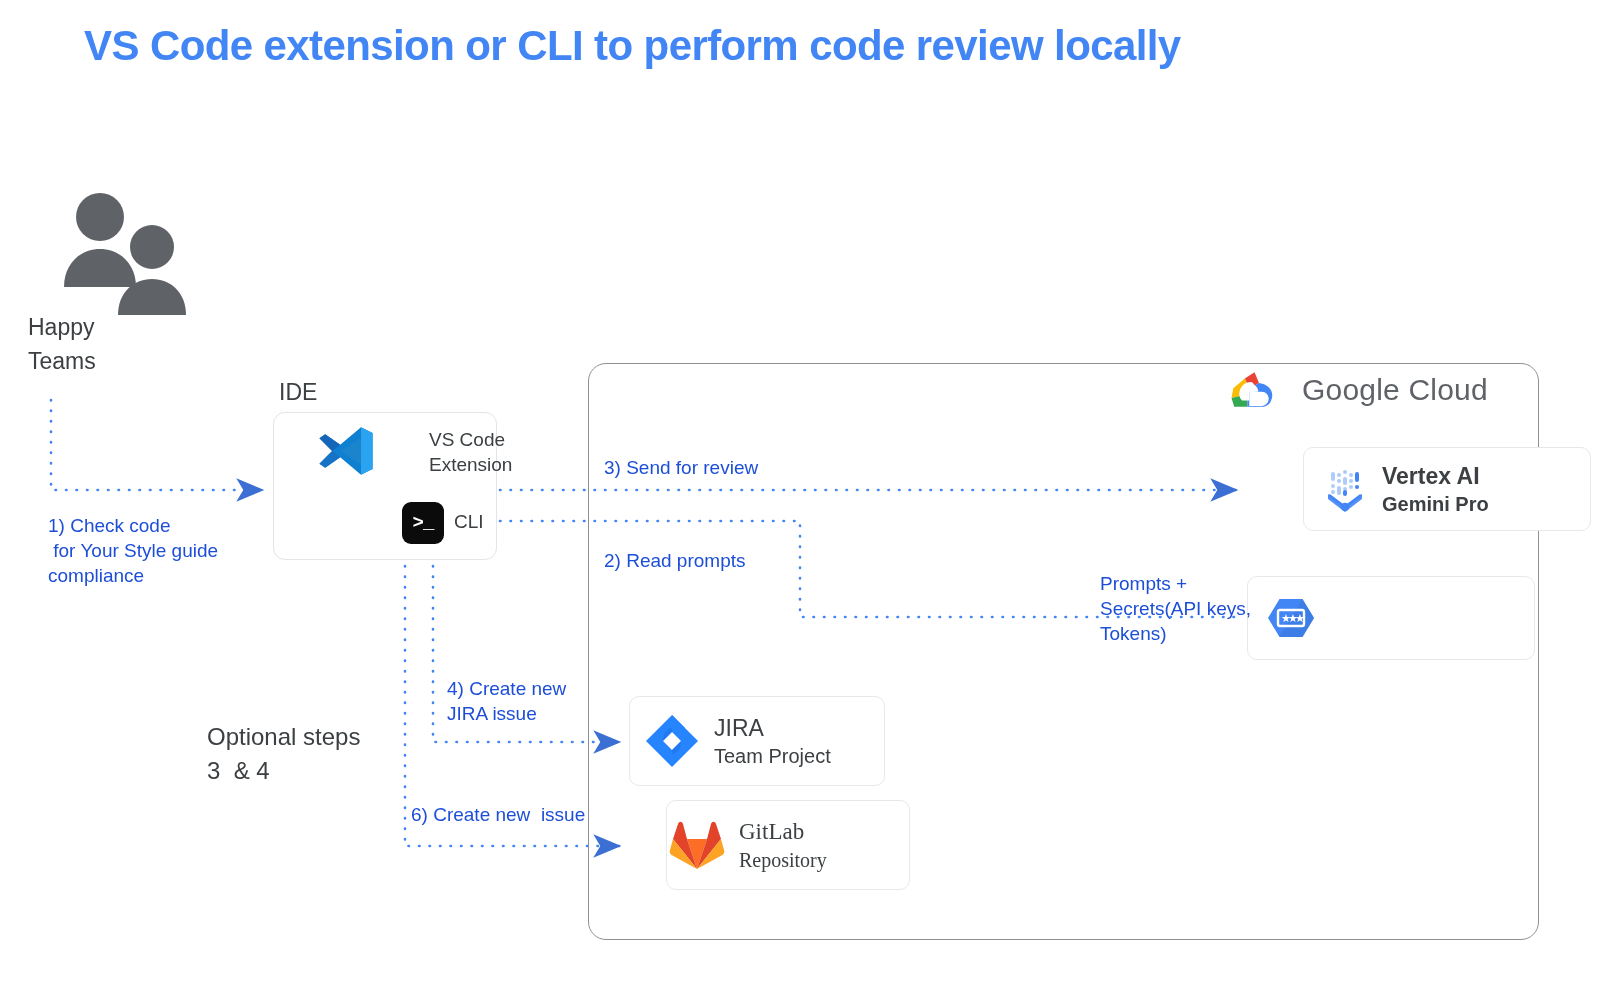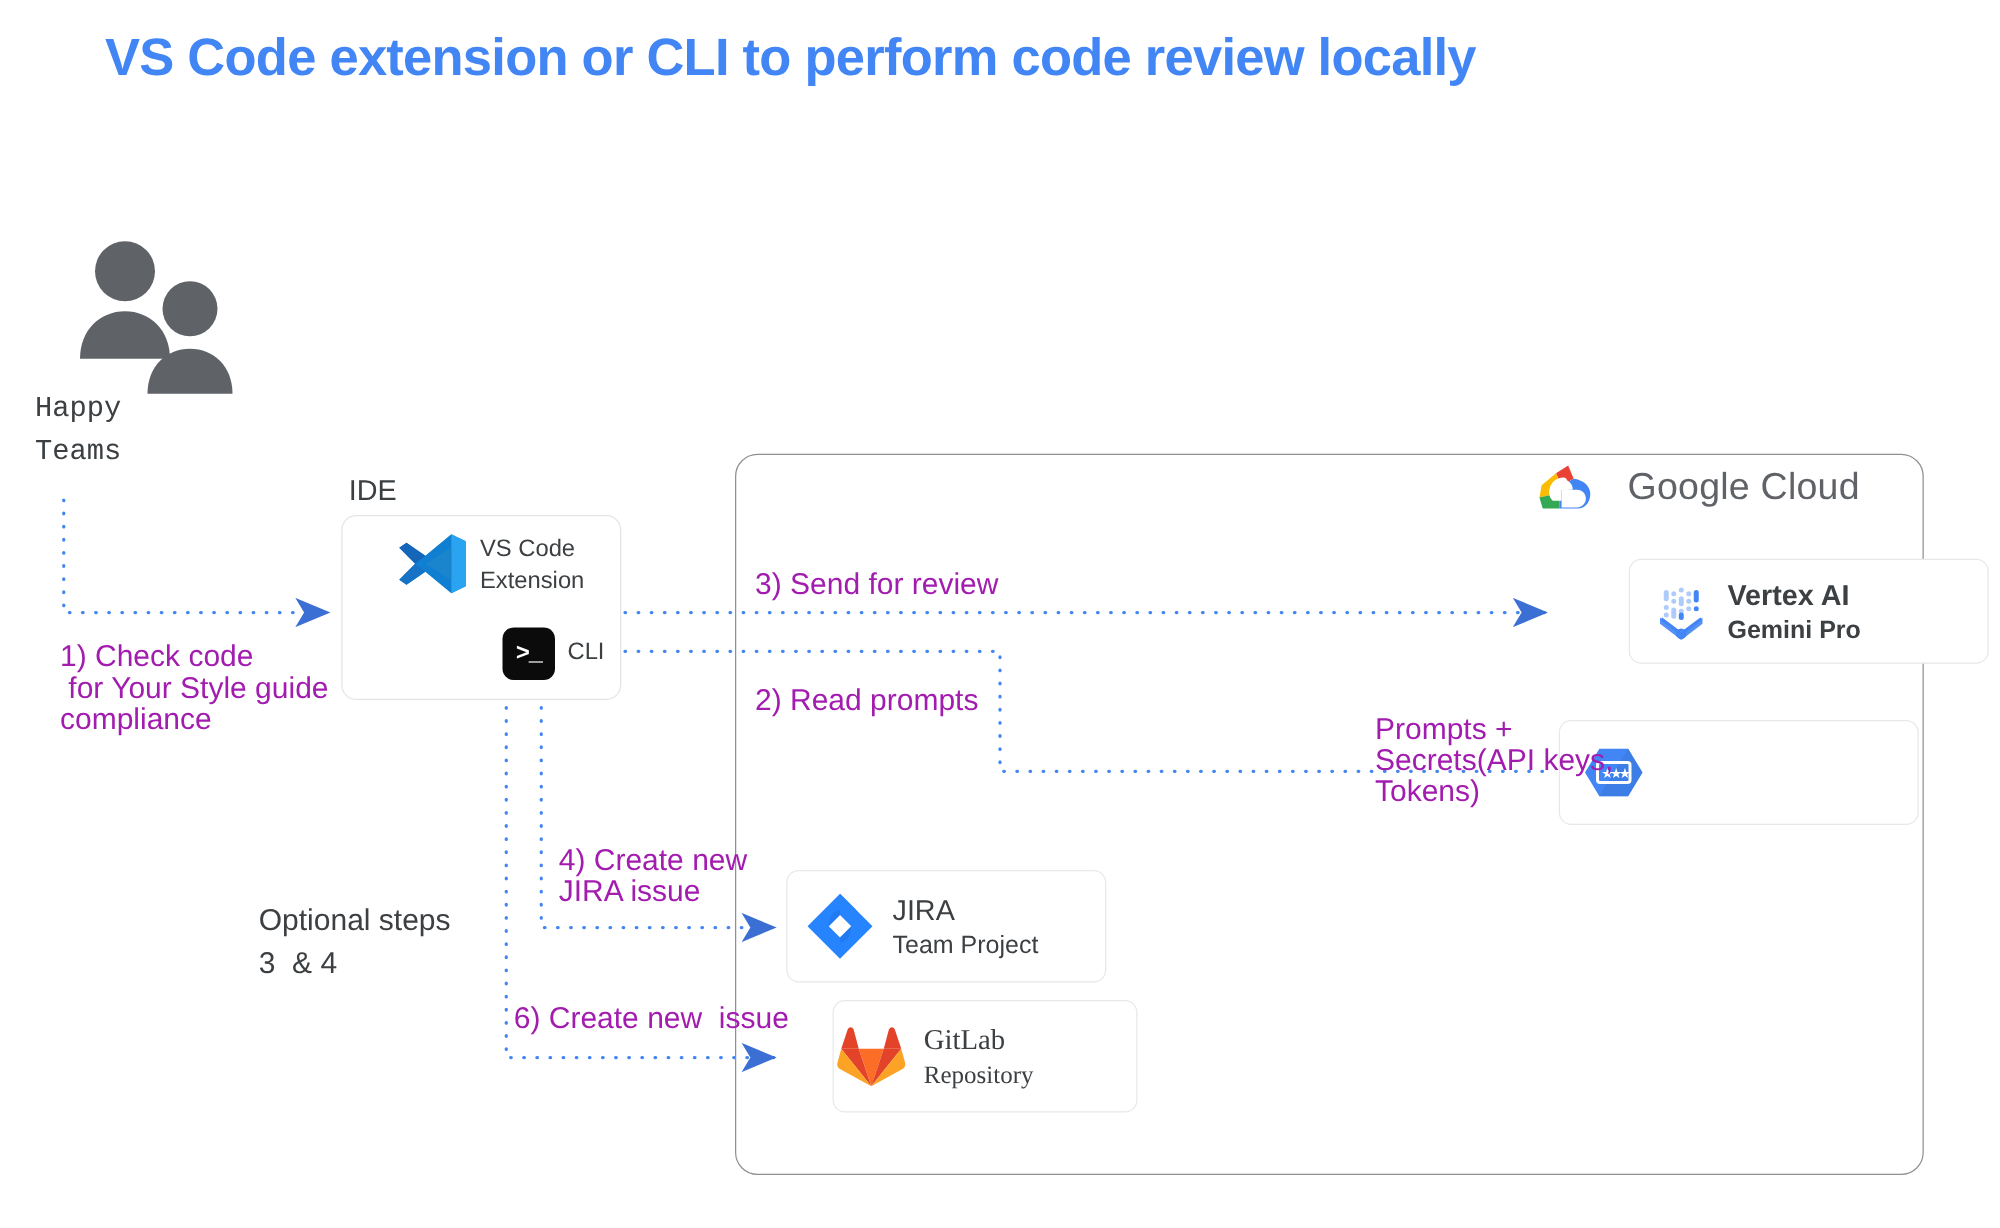--- a/index.html
+++ b/index.html
@@ -150,22 +150,22 @@
   #secret-card .card-sub { white-space: nowrap; }
 
   #jira-card { left: 629px; top: 696px; width: 240px; height: 88px; padding-left: 14px; }
   #jira-card .card-icon { width: 56px; height: 56px; margin-right: 14px; }
 
   #gitlab-card { left: 666px; top: 800px; width: 240px; height: 88px; padding-left: 2px; font-family: Liberation Serif, serif; }
   #gitlab-card .card-icon { width: 56px; height: 52px; margin-right: 14px; }
 
   
   .wire-label {
-    font-size: 24px;
-    color: #a21caf;
+    font-size: 19px;
+    color: #1d4ed8;
     line-height: 25px;
     white-space: pre;
   }
   #label-step1 { left: 48px; top: 513px; }
   #label-step3 { left: 604px; top: 455px; }
   #label-step2 { left: 604px; top: 548px; }
   #label-prompts { left: 1078px; top: 571px; margin-left: 22px; }
   #label-step4 { left: 447px; top: 676px; }
   #label-step5 { left: 411px; top: 802px; }
   #label-optional {
@@ -202,34 +202,34 @@
       <path d="M405,545 L405,846 L619,846" marker-end="url(#arrow)"></path>
     </g>
   </svg>
 
   <svg class="abs" id="happy-teams-icon" viewBox="0 0 150 125" xmlns="http://www.w3.org/2000/svg">
     <circle cx="40" cy="25" r="24" fill="#5f6368"></circle>
     <path d="M4,95 C4,72 20,57 40,57 C60,57 76,72 76,95 Z" fill="#5f6368"></path>
     <circle cx="92" cy="55" r="22" fill="#5f6368"></circle>
     <path d="M58,123 C58,101 73,87 92,87 C111,87 126,101 126,123 Z" fill="#5f6368"></path>
   </svg>
-  <div class="abs" id="happy-teams-label" style="white-space:pre;font-family:Liberation Mono, monospace;">Happy
+  <div class="abs" id="happy-teams-label" style="white-space:pre;">Happy
 Teams</div>
 
   <div class="abs" id="ide-label">IDE</div>
   <div class="abs" id="ide-box"></div>
 
   <svg class="abs" id="vscode-icon" viewBox="0 0 100 90" xmlns="http://www.w3.org/2000/svg">
     <path d="M76,4 L96,14 L96,76 L76,86 L40,56 L14,74 L4,67 L26,45 L4,23 L14,16 L40,34 Z" fill="#0f7fd1"></path>
     <path d="M76,4 L96,14 L96,76 L76,86 L76,4 Z" fill="#2aa3f0"></path>
     <path d="M76,22 L76,68 L40,45 Z" fill="#1a85cc"></path>
     <path d="M4,23 L14,16 L40,34 L26,45 Z" fill="#1565b8"></path>
     <path d="M4,67 L14,74 L40,56 L26,45 Z" fill="#1672c4"></path>
   </svg>
-  <div class="abs" id="vscode-label" style="white-space:pre;">VS Code
+  <div class="abs" id="vscode-label" style="white-space:pre;margin-left:45px;">VS Code
 Extension</div>
 
   <div class="abs" id="cli-icon">
     <span class="glyph">&gt;_</span>
   </div>
   <div class="abs" id="cli-label">CLI</div>
 
   <div class="abs" id="gcp-panel"></div>
 
   <div class="abs" id="gcp-logo-wrap">

